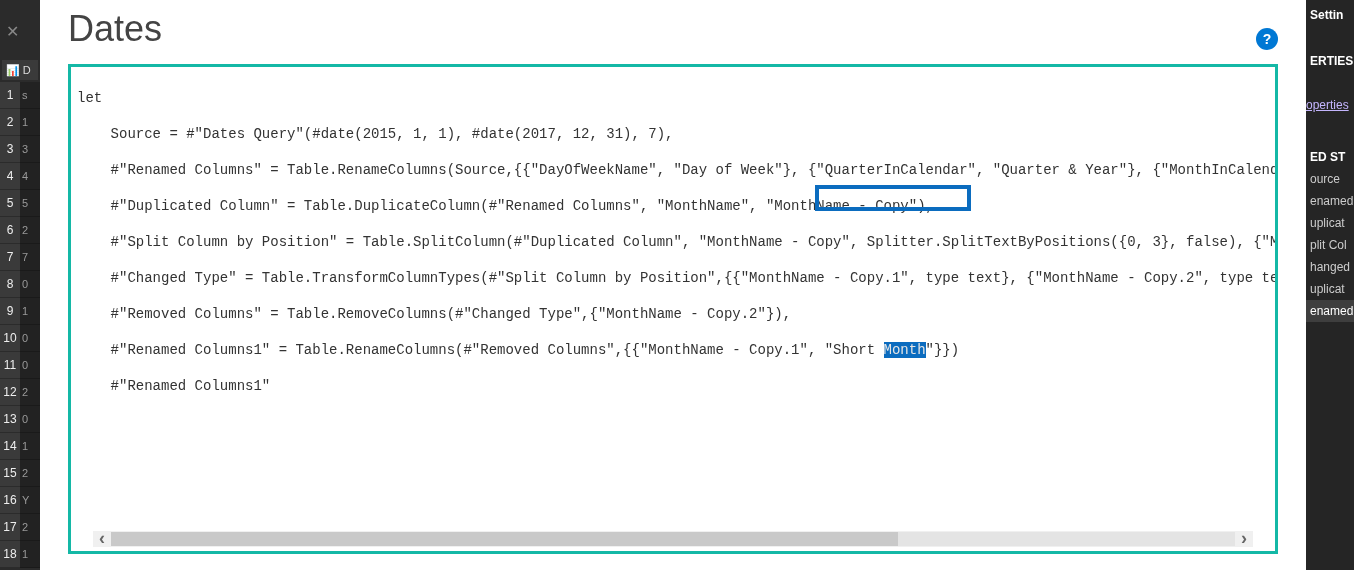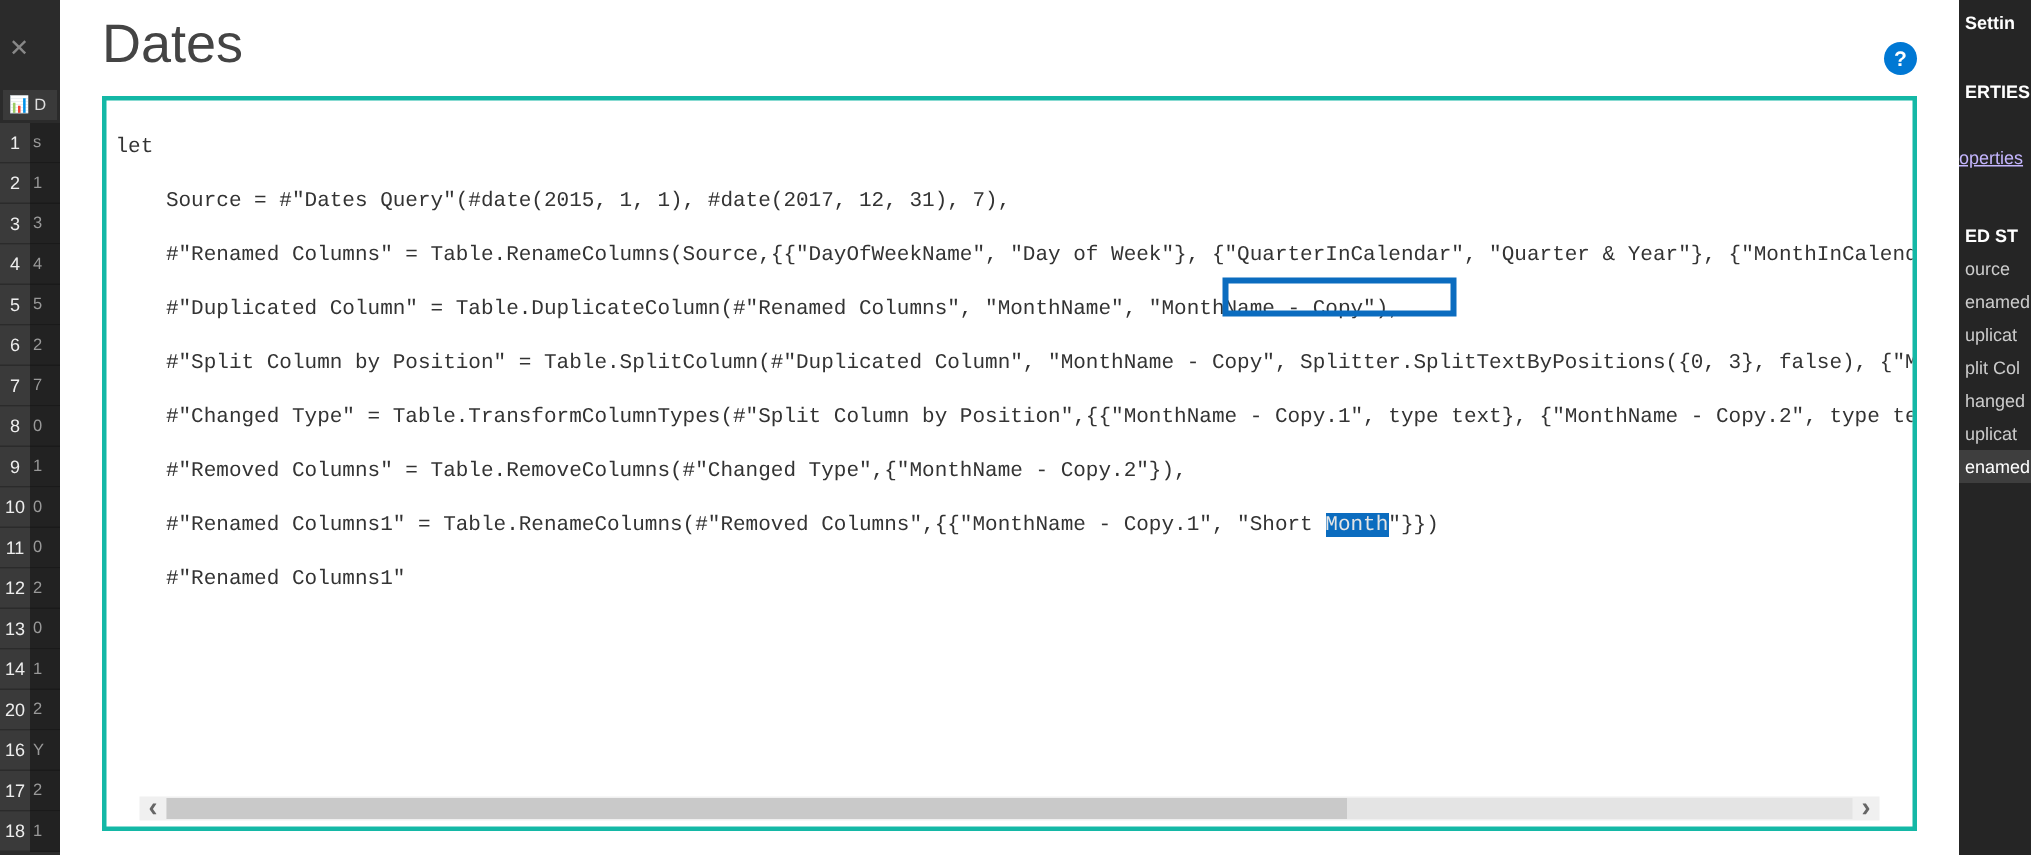--- a/index.html
+++ b/index.html
@@ -250,21 +250,21 @@
       </div>
     <div class="rownum">
         <div class="num">13</div>
         <div class="cell">0</div>
       </div>
     <div class="rownum">
         <div class="num">14</div>
         <div class="cell">1</div>
       </div>
     <div class="rownum">
-        <div class="num">20</div>
+        <div class="num">15</div>
         <div class="cell">2</div>
       </div>
     <div class="rownum">
         <div class="num">16</div>
         <div class="cell">Y</div>
       </div>
     <div class="rownum">
         <div class="num">17</div>
         <div class="cell">2</div>
       </div>

